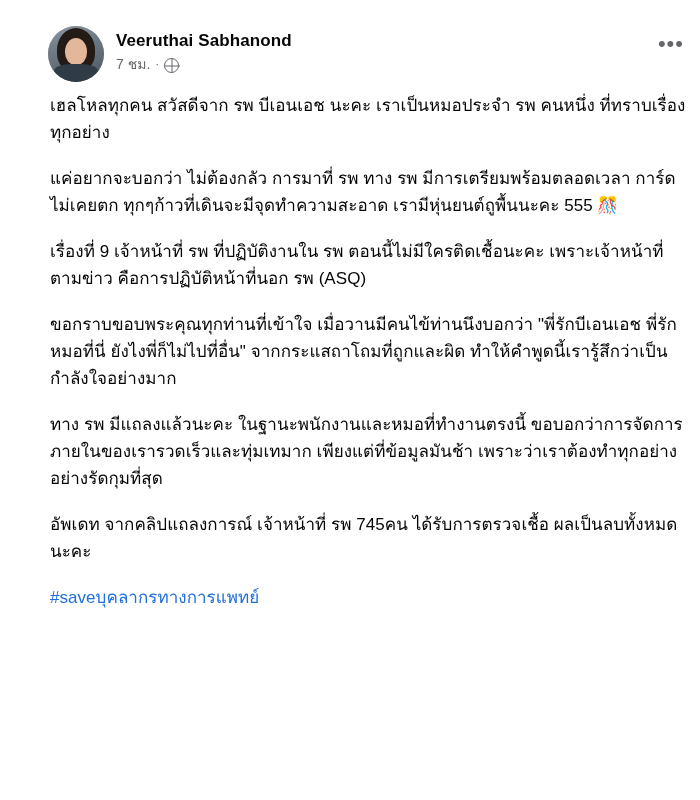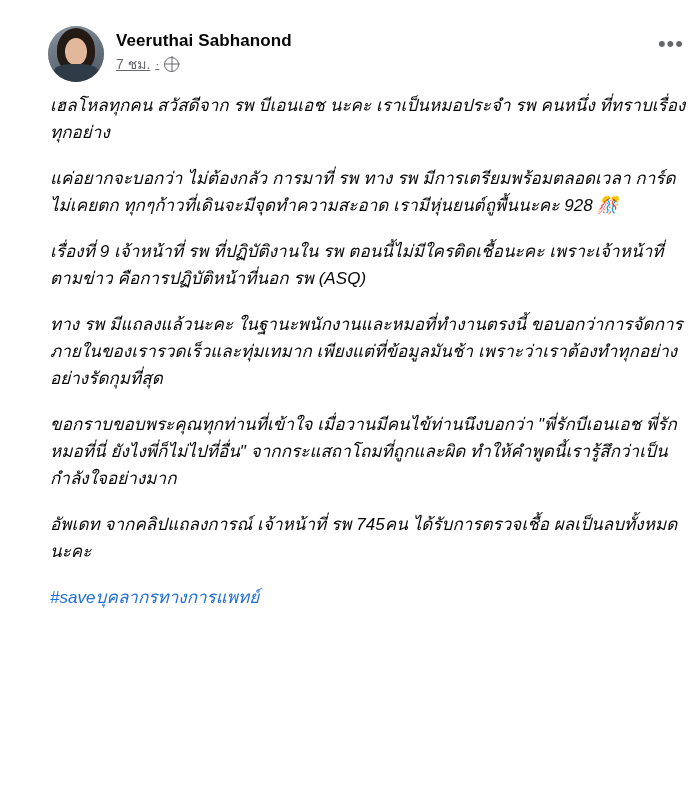--- a/index.html
+++ b/index.html
@@ -81,26 +81,25 @@
   }
   .author-name {
     font-size: 17px;
     font-weight: bold;
     color: #050505;
     line-height: 21px;
     letter-spacing: 0.1px;
   }
   .meta-row {
     display: flex;
-    align-items: center;
+    align-items: flex-end;
     margin-top: 4px;
     font-size: 14px;
     color: #65676b;
     line-height: 18px;
-    text-decoration: underline;
   }
   .meta-dot {
     margin: 0 5px;
     color: #65676b;
     font-size: 12px;
   }
   .globe-icon {
     display: inline-block;
     width: 13px;
     height: 13px;
@@ -143,21 +142,20 @@
   .post-body {
     padding: 6px 16px 0 16px;
     font-size: 17px;
     line-height: 27px;
     color: #050505;
     letter-spacing: 0.05px;
     word-break: break-word;
   }
   .para {
     margin: 0 0 19px 0;
-    font-style: italic;
   }
   .para:last-child {
     margin-bottom: 0;
   }
   .hashtag {
     color: #216fdb;
   }
 </style>
 </head>
 <body>
@@ -177,21 +175,21 @@
         <span>7 ชม.</span>
         <span class="meta-dot">·</span>
         <span class="globe-icon"></span>
       </div>
     </div>
     <div class="menu-dots">•••</div>
   </div>
 
   <div class="post-body">
     <p class="para">เฮลโหลทุกคน สวัสดีจาก รพ บีเอนเอช นะคะ เราเป็นหมอประจำ รพ คนหนึ่ง ที่ทราบเรื่องทุกอย่าง</p>
-    <p class="para">แค่อยากจะบอกว่า ไม่ต้องกลัว การมาที่ รพ ทาง รพ มีการเตรียมพร้อมตลอดเวลา การ์ดไม่เคยตก ทุกๆก้าวที่เดินจะมีจุดทำความสะอาด เรามีหุ่นยนต์ถูพื้นนะคะ 928 🎊</p>
+    <p class="para">แค่อยากจะบอกว่า ไม่ต้องกลัว การมาที่ รพ ทาง รพ มีการเตรียมพร้อมตลอดเวลา การ์ดไม่เคยตก ทุกๆก้าวที่เดินจะมีจุดทำความสะอาด เรามีหุ่นยนต์ถูพื้นนะคะ 555 🎊</p>
     <p class="para">เรื่องที่ 9 เจ้าหน้าที่ รพ ที่ปฏิบัติงานใน รพ ตอนนี้ไม่มีใครติดเชื้อนะคะ เพราะเจ้าหน้าที่ตามข่าว คือการปฏิบัติหน้าที่นอก รพ (ASQ)</p>
+    <p class="para">ขอกราบขอบพระคุณทุกท่านที่เข้าใจ เมื่อวานมีคนไข้ท่านนึงบอกว่า "พี่รักบีเอนเอช พี่รักหมอที่นี่ ยังไงพี่ก็ไม่ไปที่อื่น" จากกระแสถาโถมที่ถูกและผิด ทำให้คำพูดนี้เรารู้สึกว่าเป็นกำลังใจอย่างมาก</p>
     <p class="para">ทาง รพ มีแถลงแล้วนะคะ ในฐานะพนักงานและหมอที่ทำงานตรงนี้ ขอบอกว่าการจัดการภายในของเรารวดเร็วและทุ่มเทมาก เพียงแต่ที่ข้อมูลมันช้า เพราะว่าเราต้องทำทุกอย่างอย่างรัดกุมที่สุด</p>
-    <p class="para">ขอกราบขอบพระคุณทุกท่านที่เข้าใจ เมื่อวานมีคนไข้ท่านนึงบอกว่า "พี่รักบีเอนเอช พี่รักหมอที่นี่ ยังไงพี่ก็ไม่ไปที่อื่น" จากกระแสถาโถมที่ถูกและผิด ทำให้คำพูดนี้เรารู้สึกว่าเป็นกำลังใจอย่างมาก</p>
     <p class="para">อัพเดท จากคลิปแถลงการณ์ เจ้าหน้าที่ รพ 745คน ได้รับการตรวจเชื้อ ผลเป็นลบทั้งหมดนะคะ</p>
     <p class="para hashtag">#saveบุคลากรทางการแพทย์</p>
   </div>
 
 </div>
 
 </body></html>

